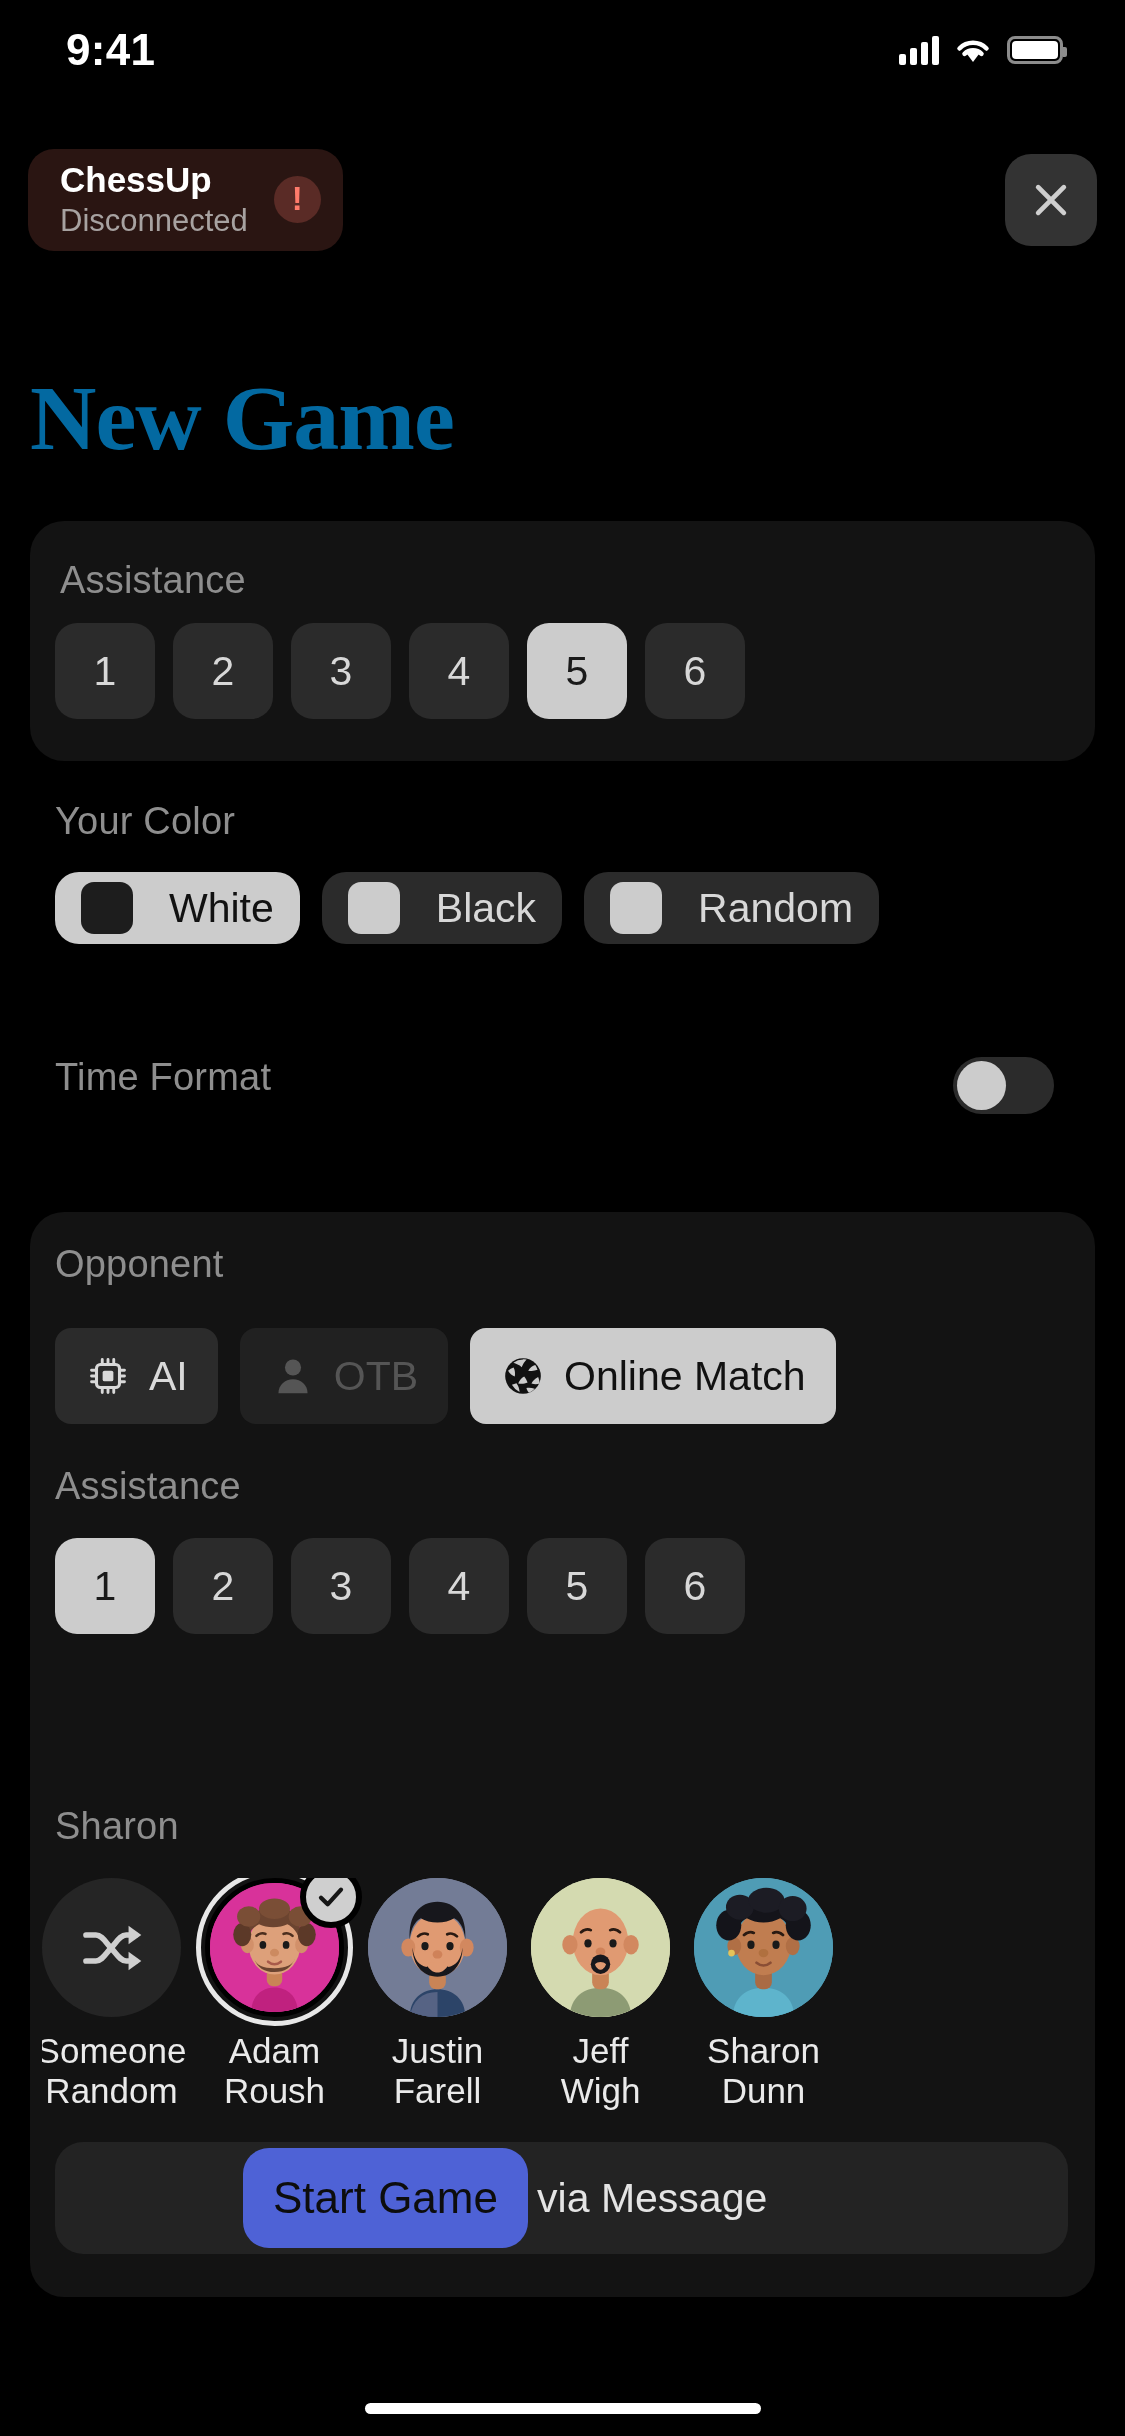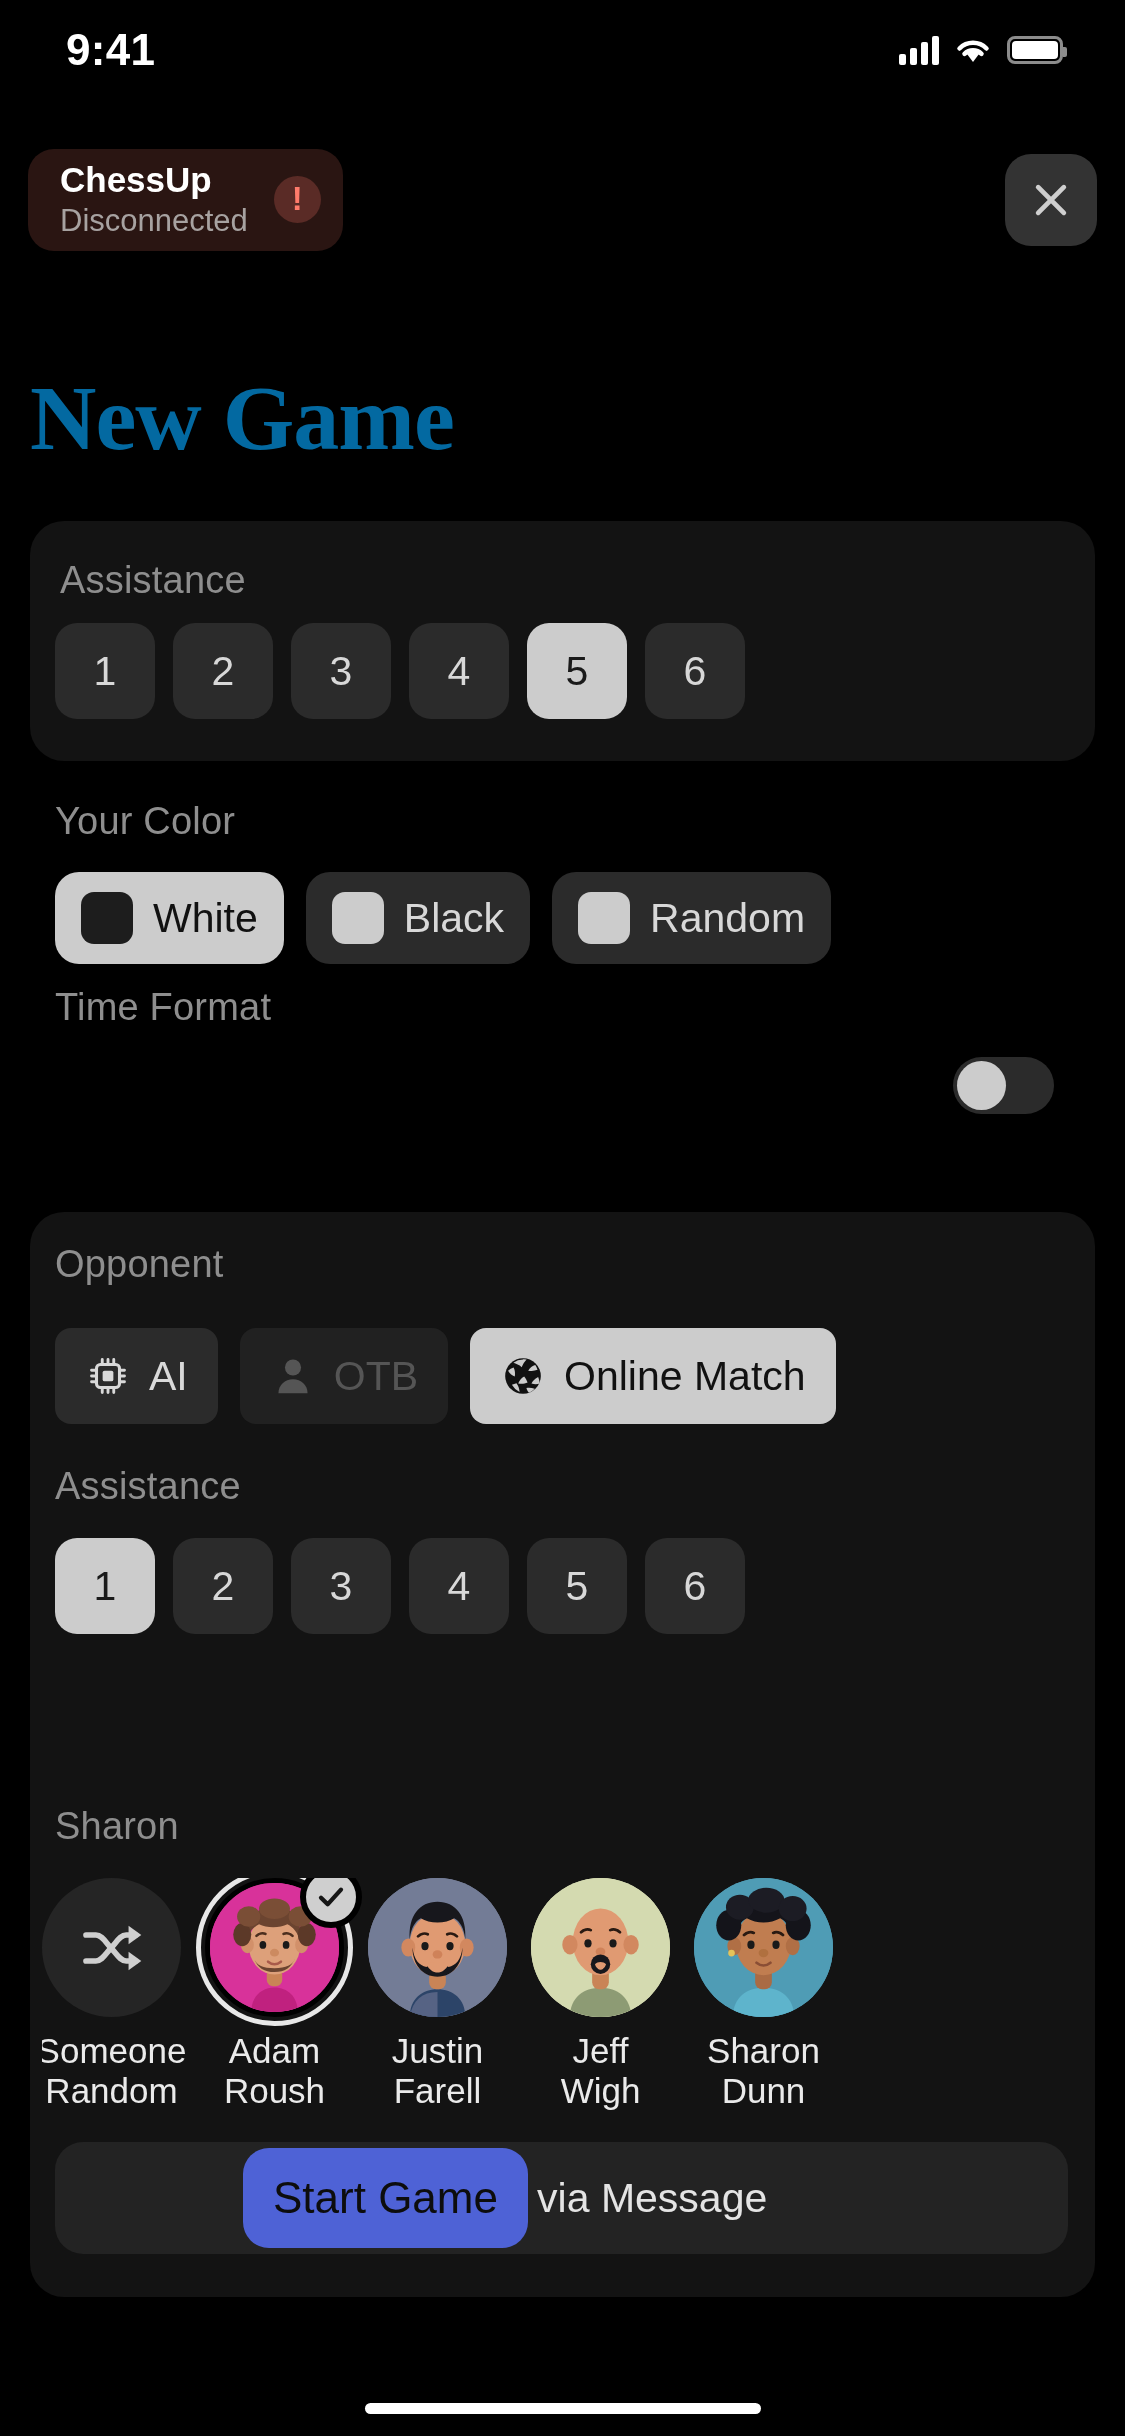--- a/index.html
+++ b/index.html
@@ -167,26 +167,26 @@
     color: #d8d8d8;
   }
   .num-btn.selected {
     background: #cccccc;
     color: #1a1a1a;
   }
 
   
   .pill-row { display: flex; gap: 22px; }
   .pill {
-    height: 92px;
+    height: 72px;
     border-radius: 24px;
     background: #2b2b2b;
     display: flex;
     align-items: center;
-    gap: 20px;
+    gap: 36px;
     padding: 0 26px;
     color: #d8d8d8;
     font-size: 41px;
     font-weight: 500;
   }
   .pill.selected { background: #cccccc; color: #111; }
   .pill .swatch {
     width: 52px; height: 52px;
     border-radius: 13px;
     background: #cccccc;
@@ -413,21 +413,21 @@
   <div class="pill">
     <span class="swatch"></span>
     <span>Black</span>
   </div>
   <div class="pill">
     <span class="swatch"></span>
     <span>Random</span>
   </div>
 </div>
 
-<div style="position:absolute; left:55px; top:986px;" class="section-label">Time Format</div>
+<div style="position:absolute; left:55px; top:1056px;" class="section-label">Time Format</div>
 
 <div class="toggle" style="position:absolute; left:953px; top:1057px;">
   <div class="knob"></div>
 </div>
 
 <div class="card" style="top:1212px; height:1085px;"></div>
 
 <div style="position:absolute; left:55px; top:1243px;" class="section-label">Opponent</div>
 
 <div class="opp-row" style="position:absolute; left:55px; top:1328px;">

